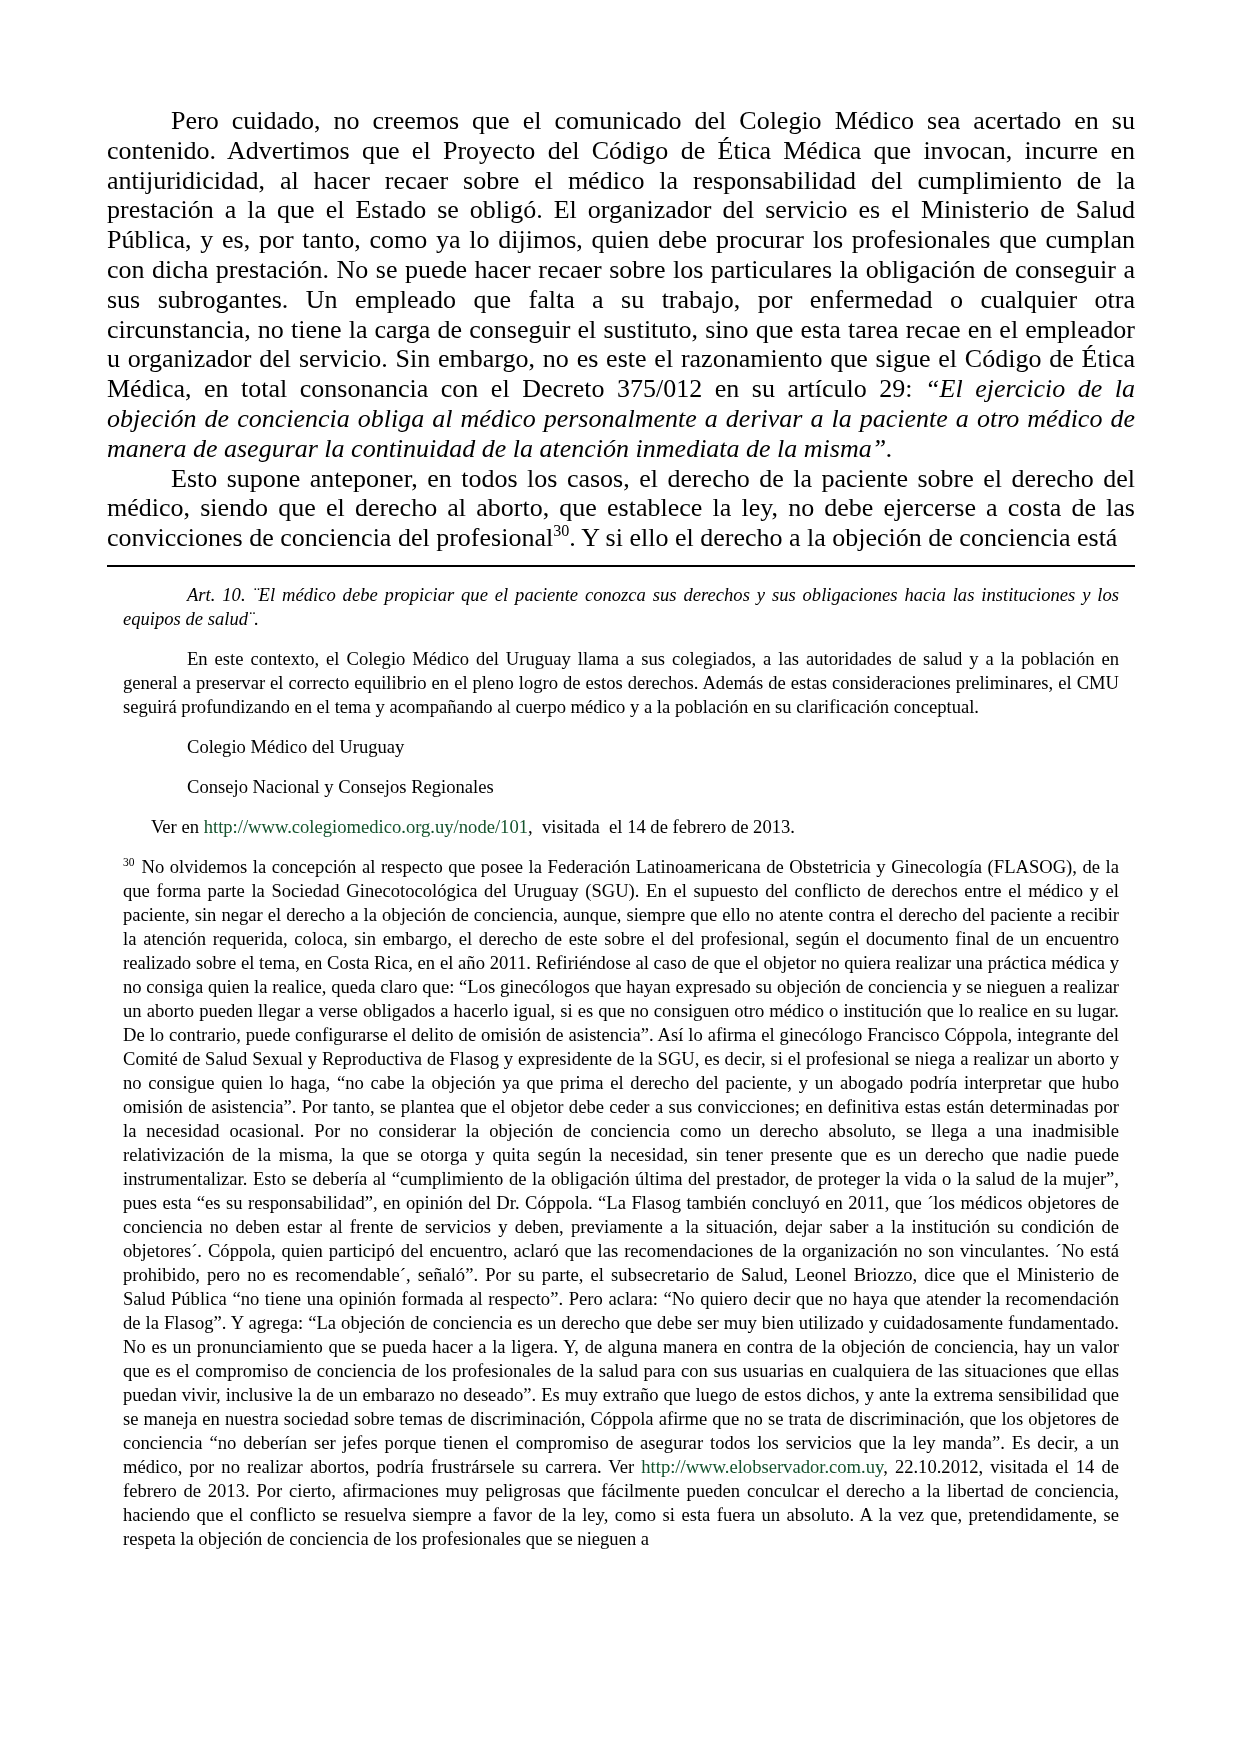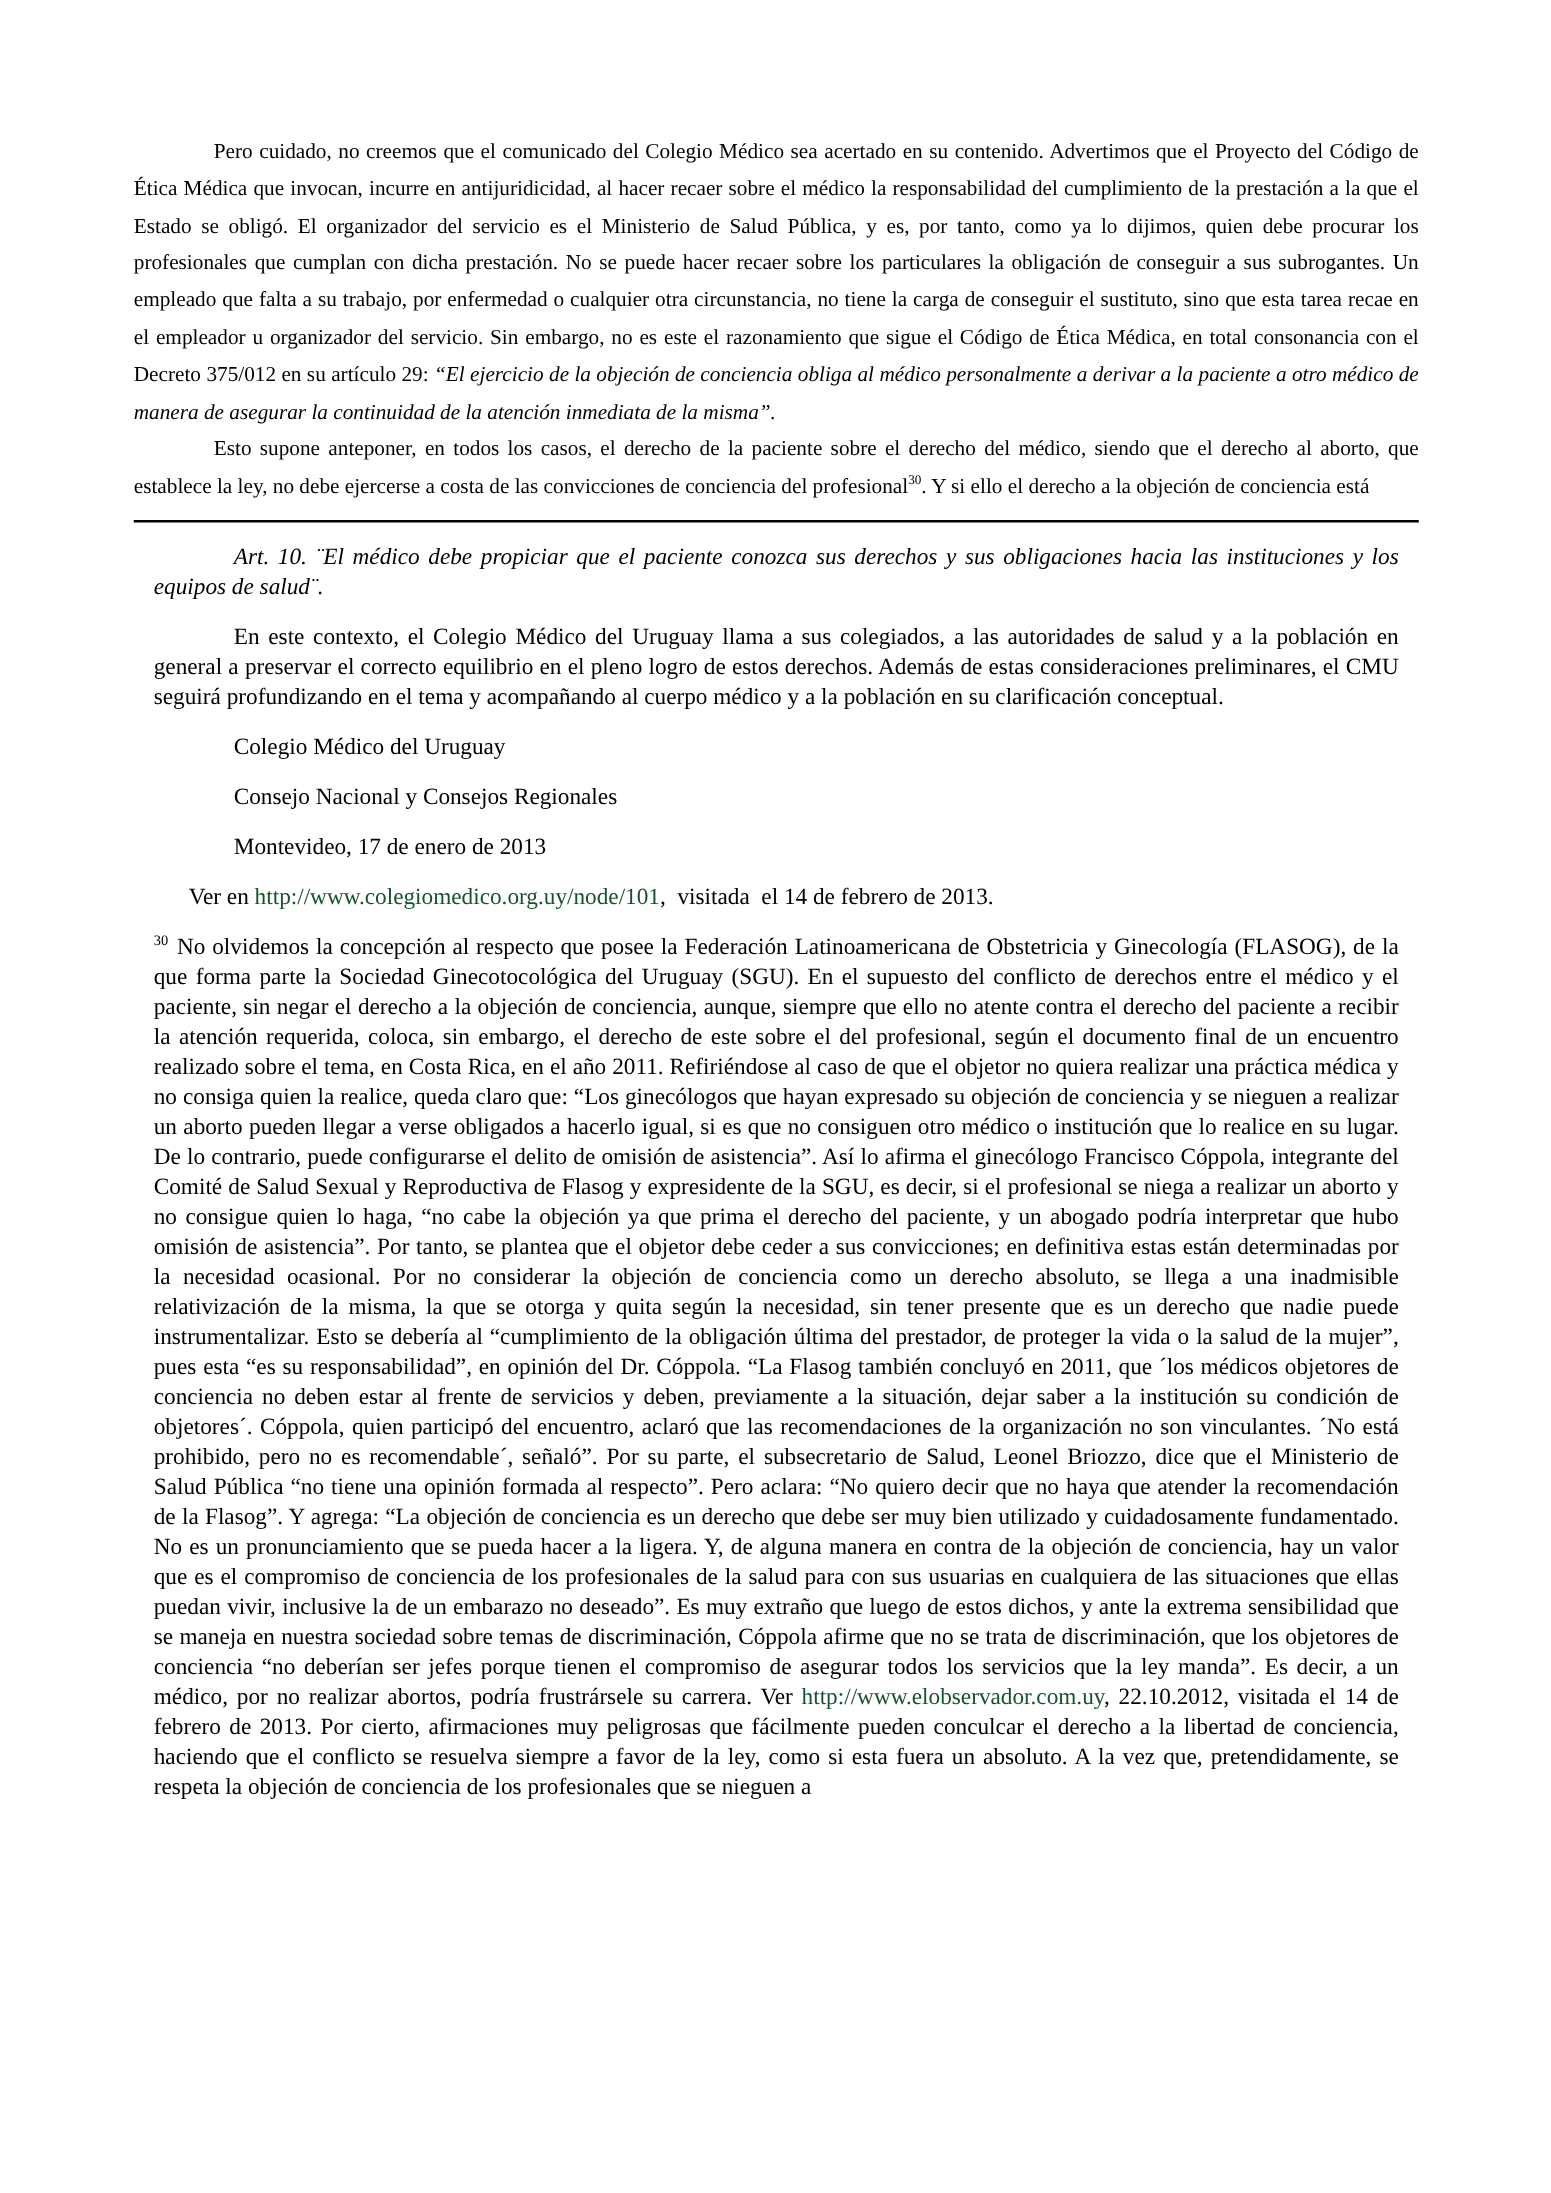--- a/index.html
+++ b/index.html
@@ -9,21 +9,21 @@
     height: 1754px;
     margin: 0 auto;
     background: #ffffff;
     box-sizing: border-box;
     padding: 106px 106px 0 107px;
     font-family: "Liberation Serif", "DejaVu Serif", serif;
     color: #000000;
     overflow: hidden;
   }
   .body-text {
-    font-size: 17px;
+    font-size: 26px;
     line-height: 29.8px;
     text-align: justify;
   }
   .body-text p {
     margin: 0;
     text-indent: 64px;
   }
   .it { font-style: italic; }
   sup.fnref {
     font-size: 0.62em;
@@ -63,18 +63,17 @@
     <p><span>Esto supone anteponer, en todos los casos, el derecho de la paciente sobre el derecho del médico, siendo que el derecho al aborto, que establece la ley, no debe ejercerse a costa de las convicciones de conciencia del profesional</span><sup class="fnref">30</sup><span>. Y si ello el derecho a la objeción de conciencia está</span></p>
   </div>
 
   <hr class="fn-sep">
 
   <div class="footnotes">
     <p class="it fn-ind">Art. 10. ¨El médico debe propiciar que el paciente conozca sus derechos y sus obligaciones hacia las instituciones y los equipos de salud¨.</p>
     <p class="fn-ind">En este contexto, el Colegio Médico del Uruguay llama a sus colegiados, a las autoridades de salud y a la población en general a preservar el correcto equilibrio en el pleno logro de estos derechos. Además de estas consideraciones preliminares, el CMU seguirá profundizando en el tema y acompañando al cuerpo médico y a la población en su clarificación conceptual.</p>
     <p class="fn-sig">Colegio Médico del Uruguay</p>
     <p class="fn-sig">Consejo Nacional y Consejos Regionales</p>
-    <p class="fn-sig">Montevideo, 17 de enero de 2013</p>
     <p class="fn-ver"><span>Ver en </span><a class="doc-link" href="#">http://www.colegiomedico.org.uy/node/101</a><span>,&nbsp; visitada&nbsp; el 14 de febrero de 2013.</span></p>
     <p class="fn-30"><sup class="fnref">30</sup><span>No olvidemos la concepción al respecto que posee la Federación Latinoamericana de Obstetricia y Ginecología (FLASOG), de la que forma parte la Sociedad Ginecotocológica del Uruguay (SGU). En el supuesto del conflicto de derechos entre el médico y el paciente, sin negar el derecho a la objeción de conciencia, aunque, siempre que ello no atente contra el derecho del paciente a recibir la atención requerida, coloca, sin embargo, el derecho de este sobre el del profesional, según el documento final de un encuentro realizado sobre el tema, en Costa Rica, en el año 2011. Refiriéndose al caso de que el objetor no quiera realizar una práctica médica y no consiga quien la realice, queda claro que: “Los ginecólogos que hayan expresado su objeción de conciencia y se nieguen a realizar un aborto pueden llegar a verse obligados a hacerlo igual, si es que no consiguen otro médico o institución que lo realice en su lugar. De lo contrario, puede configurarse el delito de omisión de asistencia”. Así lo afirma el ginecólogo Francisco Cóppola, integrante del Comité de Salud Sexual y Reproductiva de Flasog y expresidente de la SGU, es decir, si el profesional se niega a realizar un aborto y no consigue quien lo haga, “no cabe la objeción ya que prima el derecho del paciente, y un abogado podría interpretar que hubo omisión de asistencia”. Por tanto, se plantea que el objetor debe ceder a sus convicciones; en definitiva estas están determinadas por la necesidad ocasional. Por no considerar la objeción de conciencia como un derecho absoluto, se llega a una inadmisible relativización de la misma, la que se otorga y quita según la necesidad, sin tener presente que es un derecho que nadie puede instrumentalizar. Esto se debería al “cumplimiento de la obligación última del prestador, de proteger la vida o la salud de la mujer”, pues esta “es su responsabilidad”, en opinión del Dr. Cóppola. “La Flasog también concluyó en 2011, que ´los médicos objetores de conciencia no deben estar al frente de servicios y deben, previamente a la situación, dejar saber a la institución su condición de objetores´. Cóppola, quien participó del encuentro, aclaró que las recomendaciones de la organización no son vinculantes. ´No está prohibido, pero no es recomendable´, señaló”. Por su parte, el subsecretario de Salud, Leonel Briozzo, dice que el Ministerio de Salud Pública “no tiene una opinión formada al respecto”. Pero aclara: “No quiero decir que no haya que atender la recomendación de la Flasog”. Y agrega: “La objeción de conciencia es un derecho que debe ser muy bien utilizado y cuidadosamente fundamentado. No es un pronunciamiento que se pueda hacer a la ligera. Y, de alguna manera en contra de la objeción de conciencia, hay un valor que es el compromiso de conciencia de los profesionales de la salud para con sus usuarias en cualquiera de las situaciones que ellas puedan vivir, inclusive la de un embarazo no deseado”. Es muy extraño que luego de estos dichos, y ante la extrema sensibilidad que se maneja en nuestra sociedad sobre temas de discriminación, Cóppola afirme que no se trata de discriminación, que los objetores de conciencia “no deberían ser jefes porque tienen el compromiso de asegurar todos los servicios que la ley manda”. Es decir, a un médico, por no realizar abortos, podría frustrársele su carrera. Ver </span><a class="doc-link" href="#">http://www.elobservador.com.uy</a><span>, 22.10.2012, visitada el 14 de febrero de 2013. Por cierto, afirmaciones muy peligrosas que fácilmente pueden conculcar el derecho a la libertad de conciencia, haciendo que el conflicto se resuelva siempre a favor de la ley, como si esta fuera un absoluto. A la vez que, pretendidamente, se respeta la objeción de conciencia de los profesionales que se nieguen a</span></p>
   </div>
 
 </div>
 
 </body></html>

